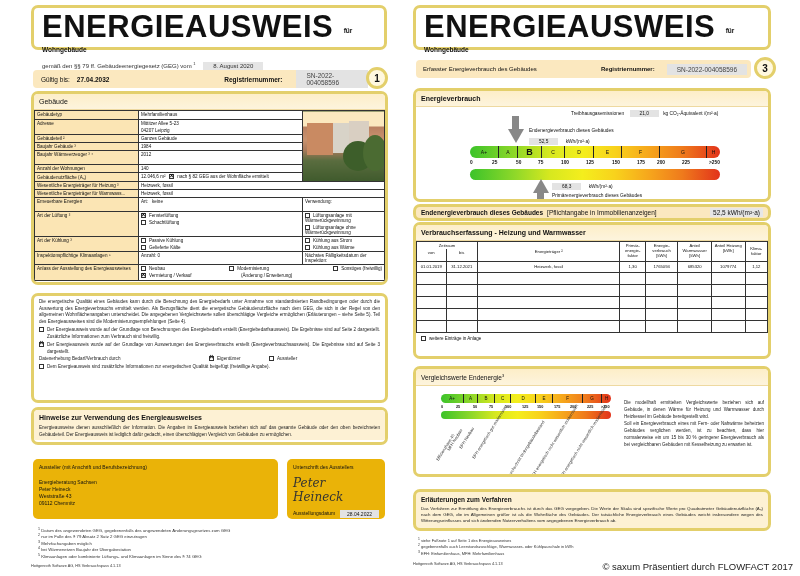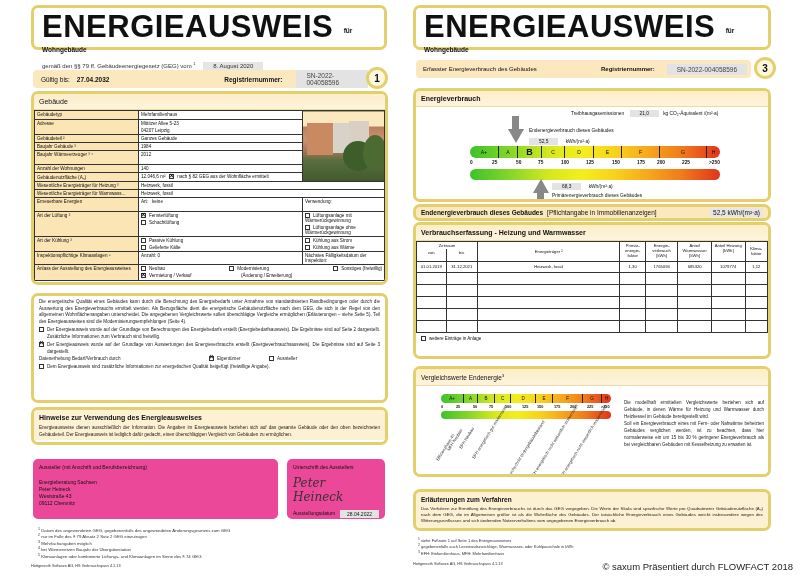--- a/index.html
+++ b/index.html
@@ -22,21 +22,21 @@
   .sec-title { background: linear-gradient(#fdeec8, #fdf4dd); font-weight: bold; font-size: 7px; padding: 4px 5px; border-bottom: 1px solid #eed9a0; }
   table.grid { border-collapse: collapse; width: 100%; font-size: 4.6px; }
   table.grid td { border: 0.6px solid #333; padding: 1px 2px; height: 7px; vertical-align: top; }
   td.lbl { background: #fbe5b4; width: 104px; }
   .cb { display: inline-block; width: 5px; height: 5px; border: 0.7px solid #333; margin-right: 3px; vertical-align: -1px; position: relative; }
   .cb.x::after { content: "×"; position: absolute; left: -0.5px; top: -3px; font-size: 6.5px; font-weight: bold; }
   .photo { background: linear-gradient(180deg, #fbe8bf 0%, #fbe8bf 22%, #b98060 22%, #c99370 40%, #a97a5c 55%, #5a6d3f 70%, #3f5a2c 100%); position: relative; overflow: hidden; }
   .photo .bld { position: absolute; background: #d8d3c8; }
   .photo .tree { position: absolute; border-radius: 50%; background: #3d5e2a; }
   .txt-small { font-size: 4.6px; line-height: 6.5px; text-align: justify; color: #222; }
-  .pale { position: absolute; background: #ec4899; border-radius: 5px; font-size: 5px; padding: 5px 6px; }
+  .pale { position: absolute; background: #eab308; border-radius: 5px; font-size: 5px; padding: 5px 6px; }
   .footnotes { position: absolute; font-size: 4.3px; line-height: 5px; color: #333; }
   .scale-bar { position: absolute; height: 12px; border-radius: 6px; background: linear-gradient(90deg, #3cc32a 0%, #8fd829 18%, #d7e81f 32%, #f4ee1d 45%, #f8d21c 58%, #f6a51c 72%, #ef7a1c 85%, #e2331b 100%); }
   .scale-seg { position: absolute; top: 0; height: 12px; border-left: 1px solid #222; font-size: 5px; display: flex; align-items: center; justify-content: center; }
   .tick { position: absolute; font-size: 4.8px; font-weight: bold; }
   .arrow-down { position: absolute; width: 0; height: 0; border-left: 8px solid transparent; border-right: 8px solid transparent; border-top: 14px solid #888; }
   .arrow-stem { position: absolute; width: 7px; background: #888; }
   .arrow-up { position: absolute; width: 0; height: 0; border-left: 8px solid transparent; border-right: 8px solid transparent; border-bottom: 14px solid #888; }
   .grey-pill { background: #e3e3e3; padding: 1px 7px; display: inline-block; }
   .rot-label { position: absolute; font-size: 4.2px; transform-origin: left top; transform: rotate(-58deg); white-space: nowrap; color: #333; }
   .copyright { position: absolute; right: 5px; bottom: 4px; font-size: 9.5px; color: #222; background: #fff; padding: 0 2px; }
@@ -434,13 +434,13 @@
   </div>
 
   <div class="footnotes" style="left:18px;top:537px;font-size:4px;">
     <div><sup>1</sup> <span>siehe Fußnote 1 auf Seite 1 des Energieausweises</span></div>
     <div><sup>2</sup> <span>gegebenenfalls auch Leerstandszuschläge, Warmwasser- oder Kühlpauschale in kWh</span></div>
     <div><sup>3</sup> <span>EFH: Einfamilienhaus, MFH: Mehrfamilienhaus</span></div>
   </div>
   <div class="footnotes" style="left:13px;top:562px;font-size:3.8px;">Hottgenroth Software AG, HS Verbrauchspass 4.1.13</div>
 </div>
 
-<div class="copyright">© saxum Präsentiert durch FLOWFACT 2018</div>
+<div class="copyright">© saxum Präsentiert durch FLOWFACT 2017</div>
 
 </body></html>

